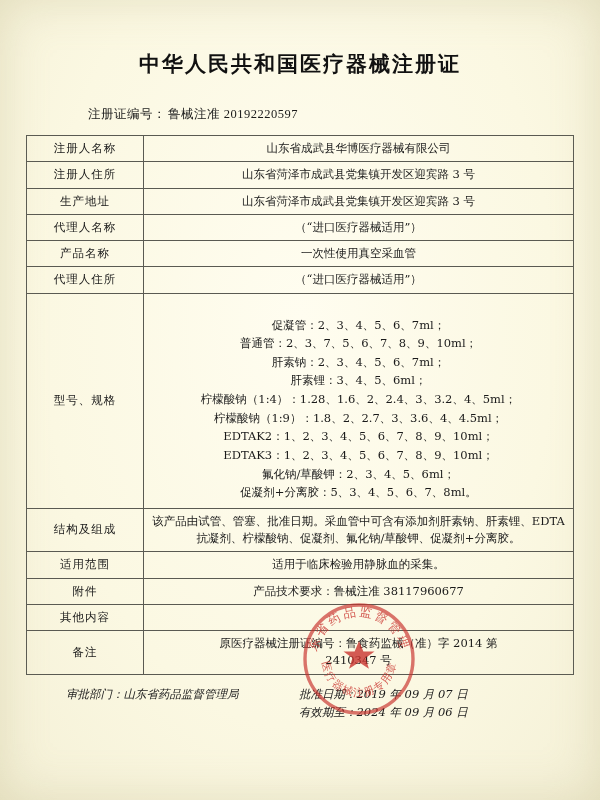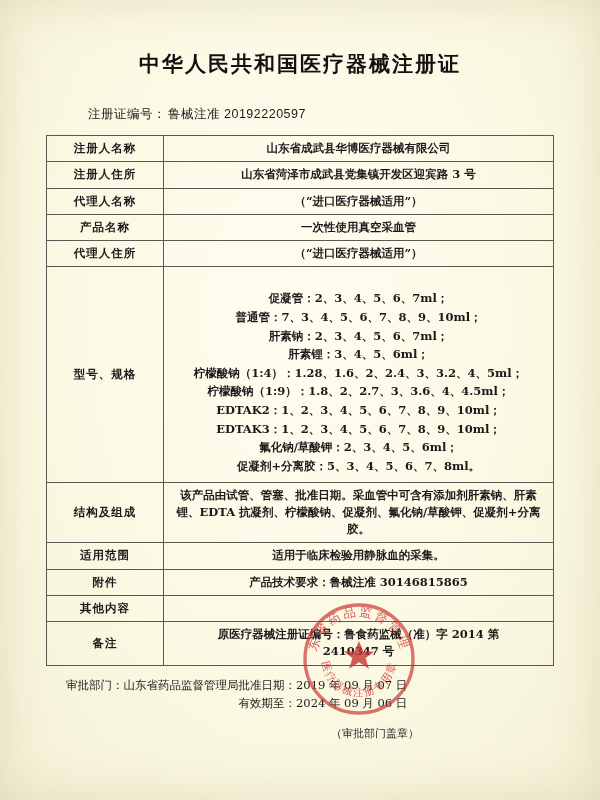--- a/index.html
+++ b/index.html
@@ -28,33 +28,32 @@
     font-size: 21px;
     font-weight: bold;
     letter-spacing: 2px;
     padding-top: 50px;
     font-family: "DejaVu Serif", "Liberation Serif", serif;
     color: #111;
   }
   .reg-no {
     margin: 28px 0 8px 88px;
     font-size: 12.5px;
-    font-family: Liberation Sans, sans-serif;
+    font-family: Liberation Serif, serif;
     letter-spacing: 0.5px;
   }
   .reg-no .label { }
   .reg-no .value { margin-left: 2px; }
 
   table.cert {
     border-collapse: collapse;
     margin: 12px auto;
-    width: 508px;
+    width: 548px;
     table-layout: fixed;
     font-family: "DejaVu Serif", "Liberation Serif", serif;
-    font-weight: bold;
   }
   table.cert td {
     border: 1px solid #5a5a52;
     padding: 4px 6px;
     font-size: 11.5px;
     line-height: 1.5;
     vertical-align: middle;
   }
   td.key {
     width: 104px;
@@ -75,22 +74,24 @@
 
   .footer {
     width: 468px;
     margin: 7px auto 0 auto;
     font-family: "DejaVu Serif", "Liberation Serif", serif;
     font-size: 11.5px;
     position: relative;
   }
   .footer-row {
     display: flex;
+    justify-content: space-between;
     align-items: baseline;
-    margin-bottom: 12px;
+    margin-bottom: 20px;
+    font-style: italic;
   }
   .footer-left { white-space: nowrap; }
   .footer-right-block {
     width: 235px;
   }
   .footer-right-block .line { margin-bottom: 3px; }
   .sign-line {
     text-align: center;
     margin-top: 7px;
     margin-left: 150px;
@@ -132,57 +133,61 @@
     <tbody>
       <tr>
         <td class="key">注册人名称</td>
         <td class="val">山东省成武县华博医疗器械有限公司</td>
       </tr>
       <tr>
         <td class="key">注册人住所</td>
         <td class="val">山东省菏泽市成武县党集镇开发区迎宾路 3 号</td>
       </tr>
       <tr>
+        <td class="key">生产地址</td>
+        <td class="val">山东省菏泽市成武县党集镇开发区迎宾路 3 号</td>
+      </tr>
+      <tr>
         <td class="key">代理人名称</td>
         <td class="val">（“进口医疗器械适用”）</td>
       </tr>
       <tr>
         <td class="key">产品名称</td>
         <td class="val">一次性使用真空采血管</td>
       </tr>
       <tr>
         <td class="key">代理人住所</td>
         <td class="val">（“进口医疗器械适用”）</td>
       </tr>
       <tr>
         <td class="key">型号、规格</td>
         <td class="val spec">
           <div class="spec-line">促凝管：2、3、4、5、6、7ml；</div>
-          <div class="spec-line">普通管：7、3、4、5、6、7、8、9、10ml；</div>
+          <div class="spec-line">普通管：2、3、7、5、6、7、8、9、10ml；</div>
           <div class="spec-line">肝素钠：2、3、4、5、6、7ml；</div>
           <div class="spec-line">肝素锂：3、4、5、6ml；</div>
           <div class="spec-line">柠檬酸钠（1:4）：1.28、1.6、2、2.4、3、3.2、4、5ml；</div>
           <div class="spec-line">柠檬酸钠（1:9）：1.8、2、2.7、3、3.6、4、4.5ml；</div>
           <div class="spec-line">EDTAK2：1、2、3、4、5、6、7、8、9、10ml；</div>
           <div class="spec-line">EDTAK3：1、2、3、4、5、6、7、8、9、10ml；</div>
           <div class="spec-line">氟化钠/草酸钾：2、3、4、5、6ml；</div>
           <div class="spec-line">促凝剂+分离胶：5、3、4、5、6、7、8ml。</div>
         </td>
       </tr>
       <tr>
         <td class="key">结构及组成</td>
         <td class="val">该产品由试管、管塞、批准日期。采血管中可含有添加剂肝素钠、肝素锂、EDTA 抗凝剂、柠檬酸钠、促凝剂、氟化钠/草酸钾、促凝剂+分离胶。</td>
       </tr>
       <tr>
         <td class="key">适用范围</td>
         <td class="val">适用于临床检验用静脉血的采集。</td>
       </tr>
       <tr>
         <td class="key">附件</td>
-        <td class="val">产品技术要求：鲁械注准 30146815865</td>
+        <td class="val">产品技术要求：鲁械注准 38117960677</td>
       </tr>
       <tr>
         <td class="key">其他内容</td>
         <td class="val">&nbsp;</td>
       </tr>
       <tr>
         <td class="key">备注</td>
         <td class="val">
           <div>原医疗器械注册证编号：鲁食药监械（准）字 2014 第</div>
           <div>2410347 号</div>
@@ -198,21 +203,20 @@
       </div>
       <div class="footer-right-block">
         <div class="line">
           <span>批准日期：</span><span>2019 年 09 月 07 日</span>
         </div>
         <div class="line">
           <span>有效期至：</span><span>2024 年 09 月 06 日</span>
         </div>
       </div>
     </div>
-    <div class="sign-line">（审批部门盖章）</div>
   </div>
 
   <div class="stamp">
     <svg width="118" height="118" viewBox="0 0 118 118" xmlns="http://www.w3.org/2000/svg">
       <defs>
         <path id="arcTop" d="M 16,59 A 43,43 0 0 1 102,59"></path>
         <path id="arcBottom" d="M 22,59 A 37,37 0 0 0 96,59"></path>
       </defs>
       <circle cx="59" cy="59" r="54" fill="none" stroke="#c8302b" stroke-width="3.4" opacity="0.85"></circle>
       <text font-family="'DejaVu Serif','Liberation Serif',serif" font-size="12.5" fill="#c8302b" letter-spacing="2.6">

